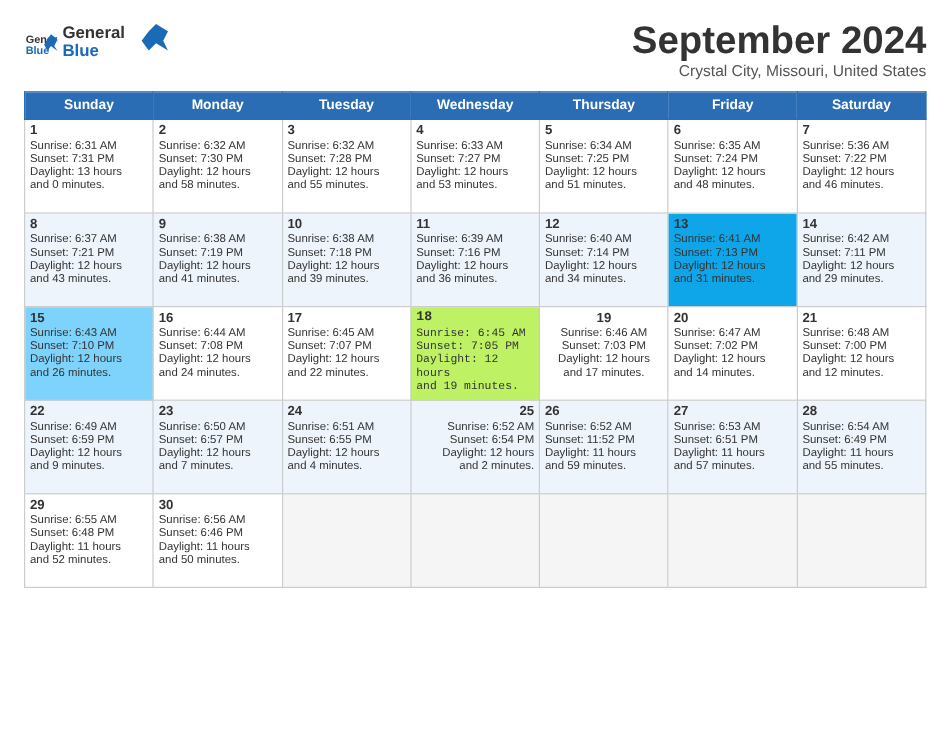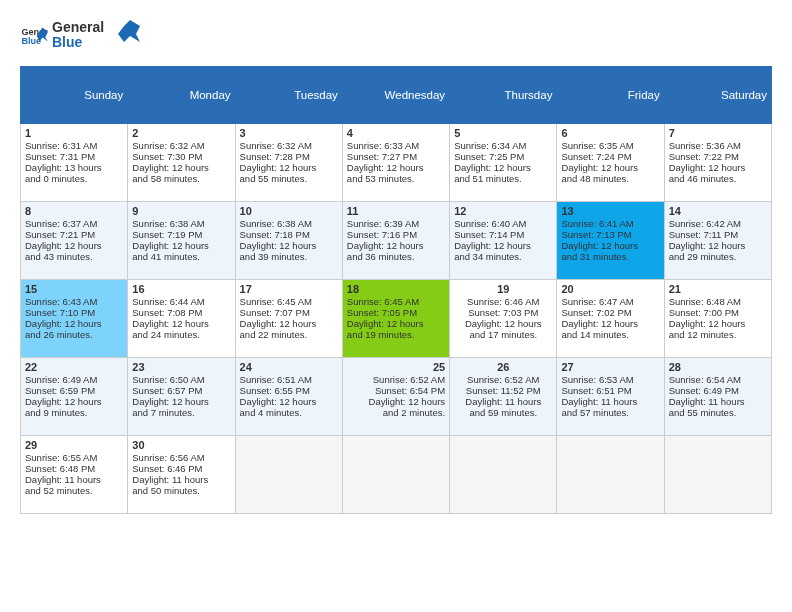--- a/index.html
+++ b/index.html
@@ -46,23 +46,23 @@
     }
     table {
       width: 100%;
       border-collapse: collapse;
       table-layout: fixed;
     }
     th {
       background-color: #2a6db5;
       color: #fff;
       font-size: 11.5px;
-      font-weight: normal;
-      padding: 22px 4px;
-      text-align: right;
+      font-weight: bold;
+      padding: 5px 4px;
+      text-align: center;
       border: 1px solid #2a6db5;
     }
     td {
       border: 1px solid #ccc;
       vertical-align: top;
       padding: 3px 4px;
       font-size: 9.5px;
       color: #333;
       height: 78px;
       background: #fff;
@@ -92,20 +92,24 @@
         <polygon points="32,8 40,14 36,22 40,28 32,22 28,28 24,20 28,14" fill="#1a6ab5"></polygon>
       </svg>
       <div>
         <svg width="90" height="36" viewBox="0 0 90 36">
           <text x="0" y="16" font-size="14" font-weight="bold" fill="#333" font-family="Arial">General</text>
           <text x="0" y="31" font-size="14" font-weight="bold" fill="#1a6ab5" font-family="Arial">Blue</text>
           <polygon points="78,4 88,10 84,18 88,26 78,20 72,26 66,18 72,10" fill="#1a6ab5"></polygon>
         </svg>
       </div>
     </div>
+    <div class="title-block">
+      <div class="month-title">September 2024</div>
+      <div class="location">Crystal City, Missouri, United States</div>
+    </div>
   </div>
 
   <table>
     <thead>
       <tr>
         <th>Sunday</th>
         <th>Monday</th>
         <th>Tuesday</th>
         <th>Wednesday</th>
         <th>Thursday</th>
@@ -231,21 +235,21 @@
             <div>Daylight: 12 hours</div>
             <div>and 24 minutes.</div>
           </td>
           <td style="background: rgb(255, 255, 255);">
             <span class="day-number">17</span>
             <div>Sunrise: 6:45 AM</div>
             <div>Sunset: 7:07 PM</div>
             <div>Daylight: 12 hours</div>
             <div>and 22 minutes.</div>
           </td>
-          <td style="background: #84cc16;">
+          <td style="background: #bef264; font-family: Liberation Mono, monospace;">
             <span class="day-number">18</span>
             <div>Sunrise: 6:45 AM</div>
             <div>Sunset: 7:05 PM</div>
             <div>Daylight: 12 hours</div>
             <div>and 19 minutes.</div>
           </td>
           <td style="background: rgb(255, 255, 255); text-align: center;">
             <span class="day-number">19</span>
             <div>Sunrise: 6:46 AM</div>
             <div>Sunset: 7:03 PM</div>
@@ -289,21 +293,21 @@
             <div>Daylight: 12 hours</div>
             <div>and 4 minutes.</div>
           </td>
           <td style="background: rgb(238, 244, 251); text-align: right;">
             <span class="day-number">25</span>
             <div>Sunrise: 6:52 AM</div>
             <div>Sunset: 6:54 PM</div>
             <div>Daylight: 12 hours</div>
             <div>and 2 minutes.</div>
           </td>
-          <td style="background: rgb(238, 244, 251); text-align: center;">
+          <td style="background: rgb(238, 244, 251);">
             <span class="day-number">26</span>
             <div>Sunrise: 6:52 AM</div>
             <div>Sunset: 11:52 PM</div>
             <div>Daylight: 11 hours</div>
             <div>and 59 minutes.</div>
           </td>
           <td style="background: rgb(238, 244, 251);">
             <span class="day-number">27</span>
             <div>Sunrise: 6:53 AM</div>
             <div>Sunset: 6:51 PM</div>

